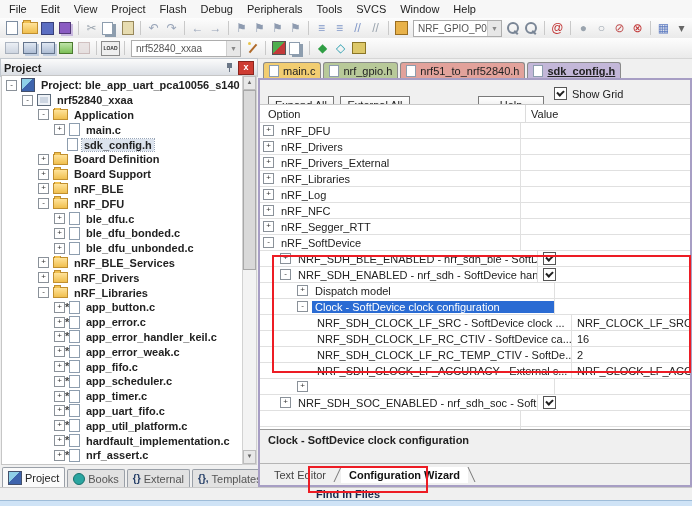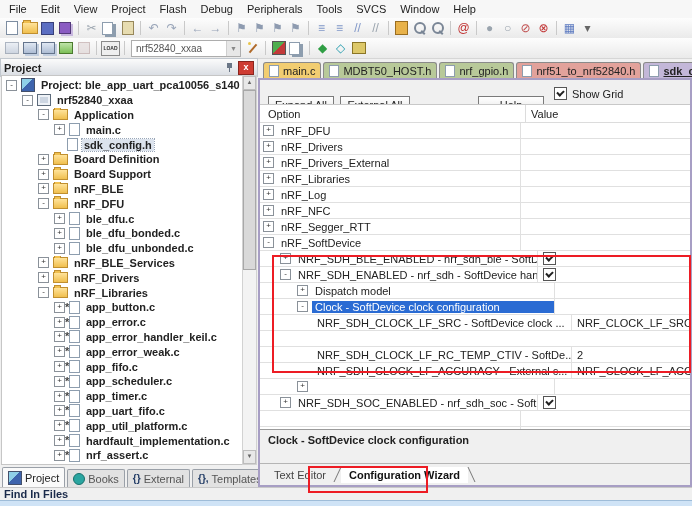--- a/index.html
+++ b/index.html
@@ -118,21 +118,21 @@
             background:#f0f0f0;padding:4px 8px;font-weight:bold;box-sizing:border-box;}
   .stabs{position:absolute;left:0;right:0;bottom:0;height:21px;background:#f0f0f0;border-top:1px solid #b5b5b5;
          display:flex;align-items:center;padding-left:6px;}
   .stab{padding:2px 8px;color:#444;}
   .stab.active{font-weight:bold;color:#111;background:#fff;}
   .slant{width:1px;height:15px;background:#777;transform:skewX(-25deg);margin:0 3px;}
   .slant.r{transform:skewX(25deg);}
 
   
   .findbar{position:absolute;left:0;top:487px;right:0;height:13px;background:#f0f0f0;font-weight:bold;
-           color:#1a2a4a;padding-left:4px;line-height:13px;border-top:1px solid #c8c8c8;}
+           color:#1a2a4a;padding-left:4px;line-height:13px;border-top:1px solid #c8c8c8;text-align:center;}
   .bluestrip{position:absolute;left:0;top:500px;right:0;height:6px;background:#cfe3f6;border-top:1px solid #9ebcd8;}
 
   
   .anno{position:absolute;border:2px solid #ed1c24;pointer-events:none;}
   #anno1{left:272px;top:255px;width:415px;height:114px;}
   #anno2{left:308px;top:466px;width:116px;height:23px;}
 </style>
 </head>
 <body>
 
@@ -185,20 +185,24 @@
       <span class="tbi" style="color: rgb(142, 155, 176);">⚑</span>
       <div class="sep"></div>
       <span class="tbi" style="color: rgb(127, 150, 200);">≡</span>
       <span class="tbi" style="color: rgb(127, 150, 200);">≡</span>
       <span class="tbi" style="color: rgb(127, 150, 200);">//</span>
       <span class="tbi" style="color: rgb(154, 164, 174);">//</span>
       <div class="sep"></div>
       <span class="tbi">
         <span class="icnb"></span>
       </span>
+      <div class="combo" style="width: 106px;">
+        <span class="cval">NRF_GPIO_P0</span>
+        <span class="arrow">▼</span>
+      </div>
       <span class="tbi">
         <span class="icmag"></span>
       </span>
       <span class="tbi">
         <span class="icmag"></span>
       </span>
       <div class="sep"></div>
       <span class="tbi" style="color: rgb(192, 48, 48);">@</span>
       <div class="sep"></div>
       <span class="tbi" style="color: rgb(154, 164, 174);">●</span>
@@ -414,24 +418,20 @@
         </div>
       </div>
   </div>
 
   <div class="editor">
     <div class="doctabs" id="doctabs">
         <div class="dtab" style="background: rgb(242, 205, 113);">
           <span class="ifile"></span>
           <span>main.c</span>
         </div>
-        <div class="dtab" style="background: rgb(184, 201, 153);">
-          <span class="ifile"></span>
-          <span>MDBT50_HOST.h</span>
-        </div>
         <div class="dtab" style="background: rgb(184, 201, 153); align-items: center;">
           <span class="ifile"></span>
           <span>nrf_gpio.h</span>
         </div>
         <div class="dtab" style="background: rgb(226, 162, 155);">
           <span class="ifile"></span>
           <span>nrf51_to_nrf52840.h</span>
         </div>
         <div class="dtab active" style="background: rgb(195, 183, 216);">
           <span class="ifile"></span>
@@ -544,20 +544,26 @@
             </div>
             <div class="grow">
               <div class="oc" style="padding-left: 54px;">
                 <span class="glbl">NRF_SDH_CLOCK_LF_SRC  - SoftDevice clock ...</span>
               </div>
               <div class="vc">
                 <span>NRF_CLOCK_LF_SRC_RC</span>
               </div>
             </div>
             <div class="grow">
+              <div class="oc" style="padding-left: 54px;">
+                <span class="glbl">NRF_SDH_CLOCK_LF_RC_CTIV - SoftDevice ca...</span>
+              </div>
+              <div class="vc">
+                <span>16</span>
+              </div>
             </div>
             <div class="grow">
               <div class="oc" style="padding-left: 54px;">
                 <span class="glbl">NRF_SDH_CLOCK_LF_RC_TEMP_CTIV - SoftDe...</span>
               </div>
               <div class="vc">
                 <span>2</span>
               </div>
             </div>
             <div class="grow">

